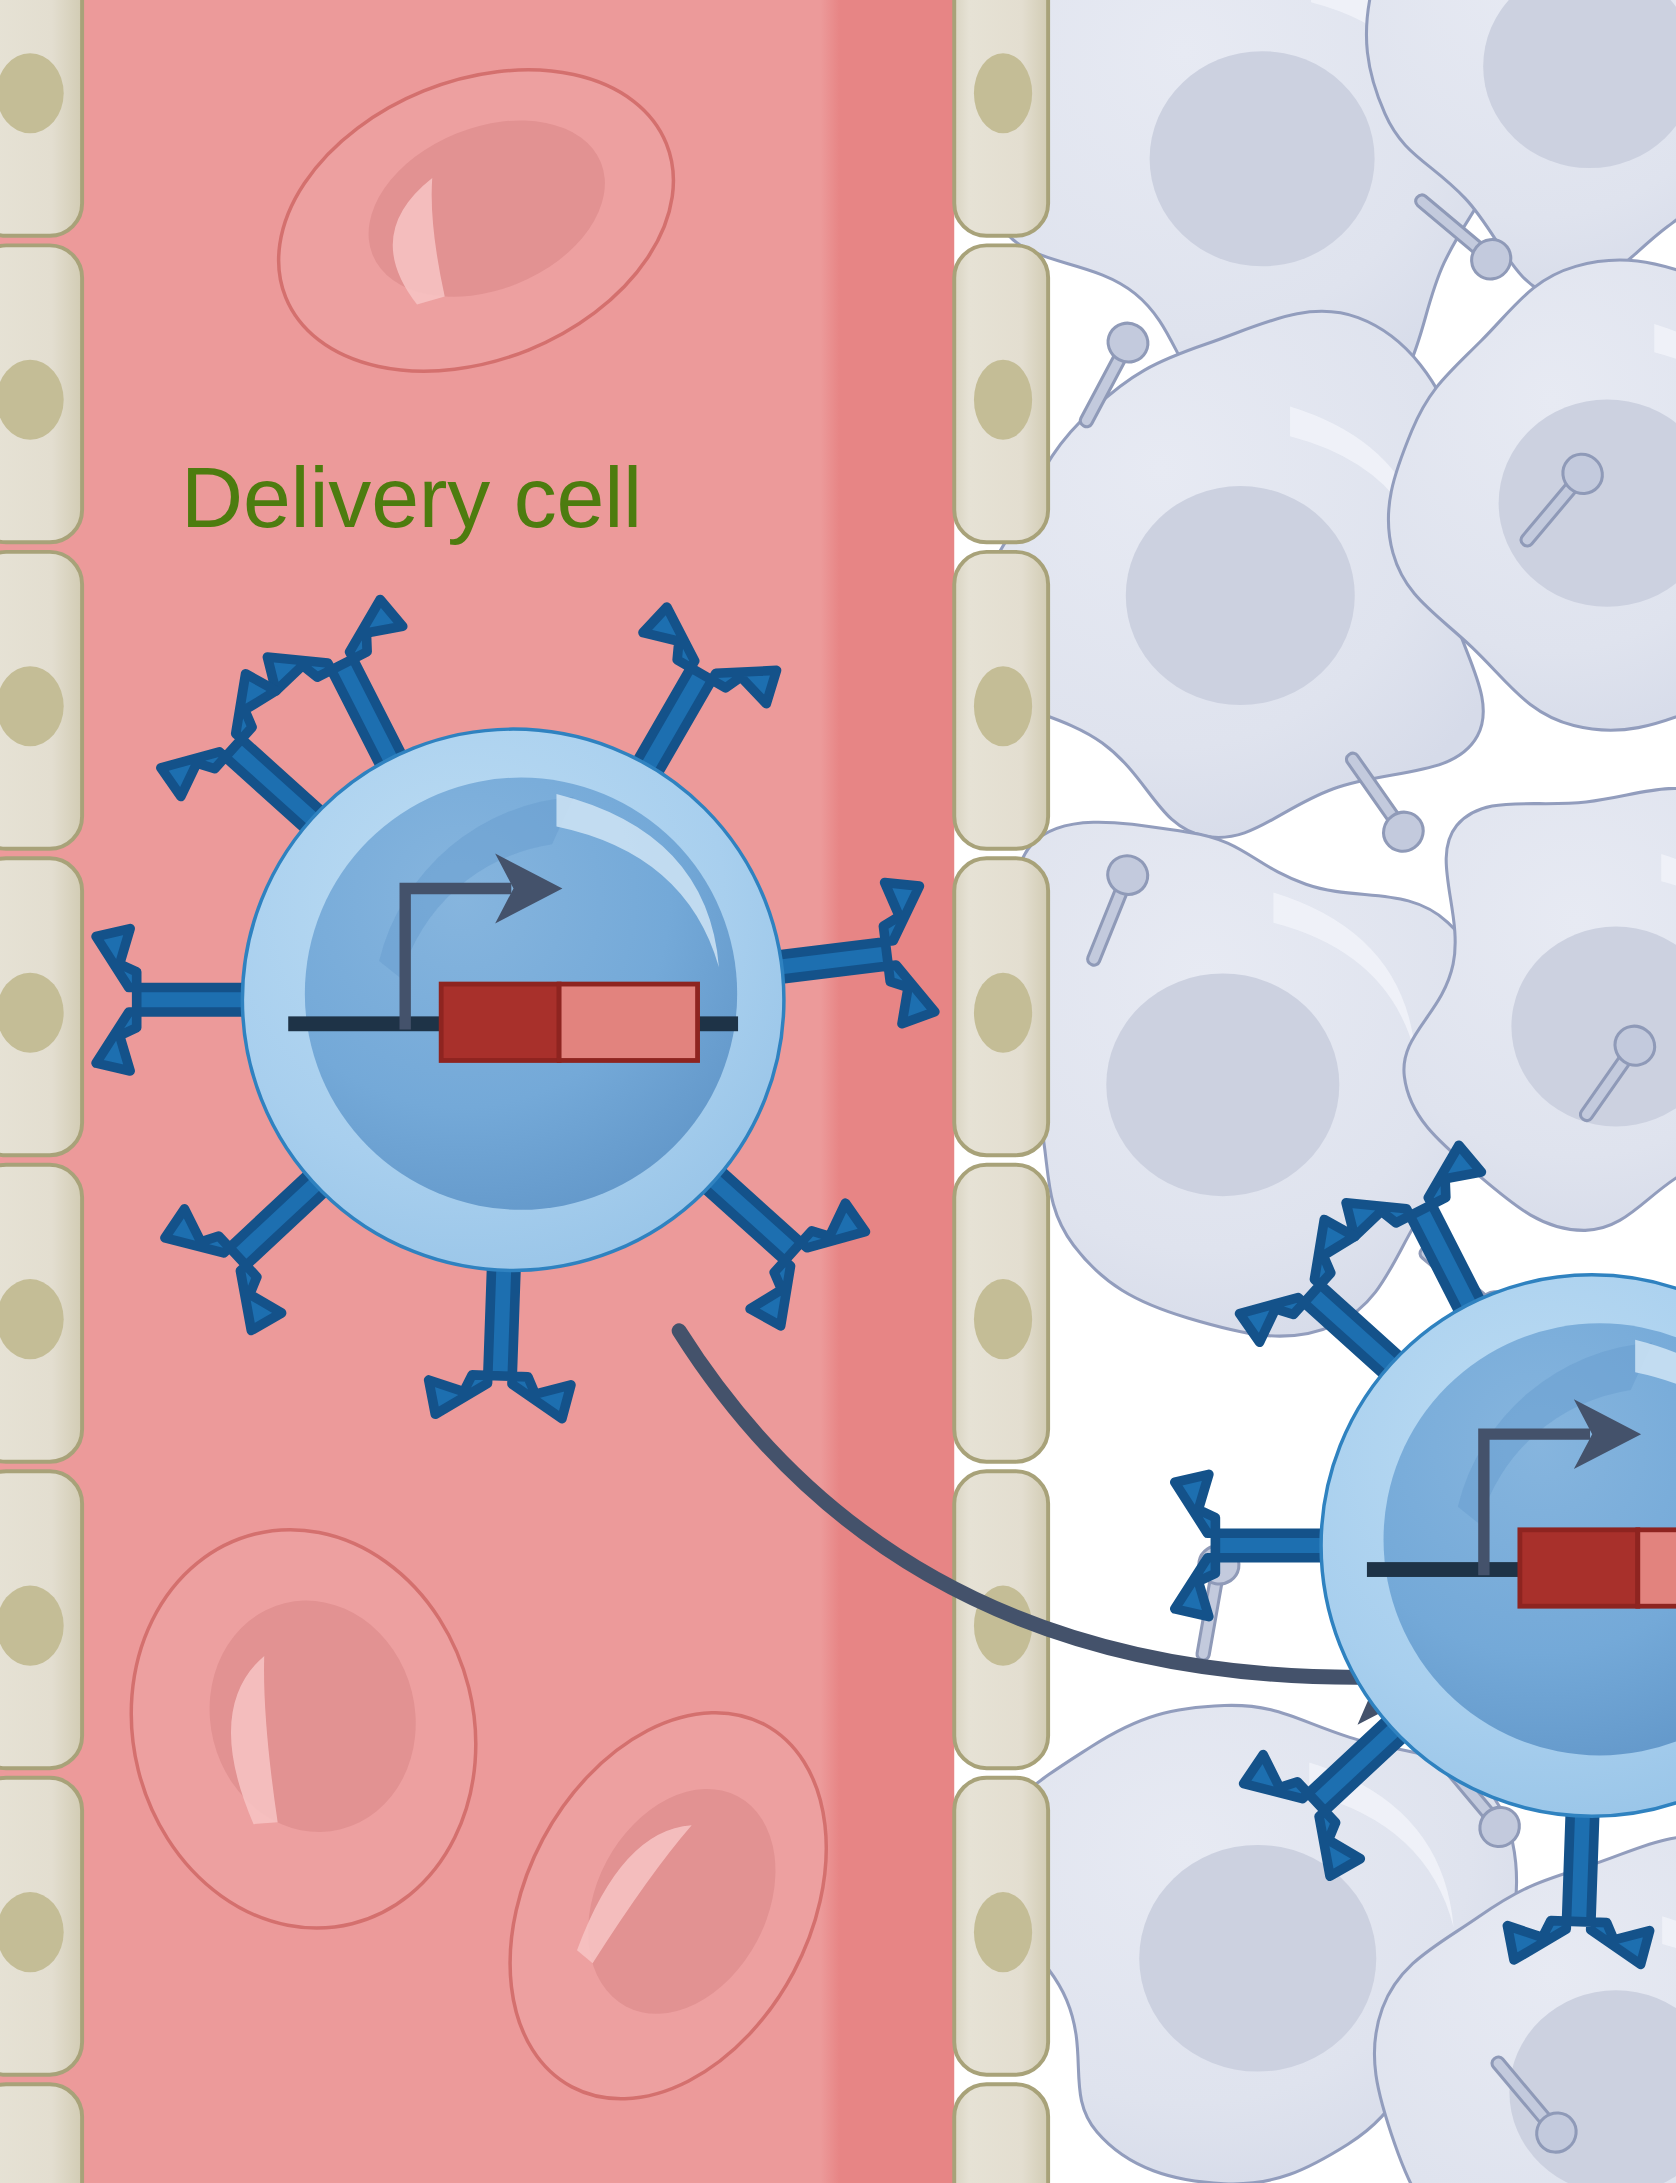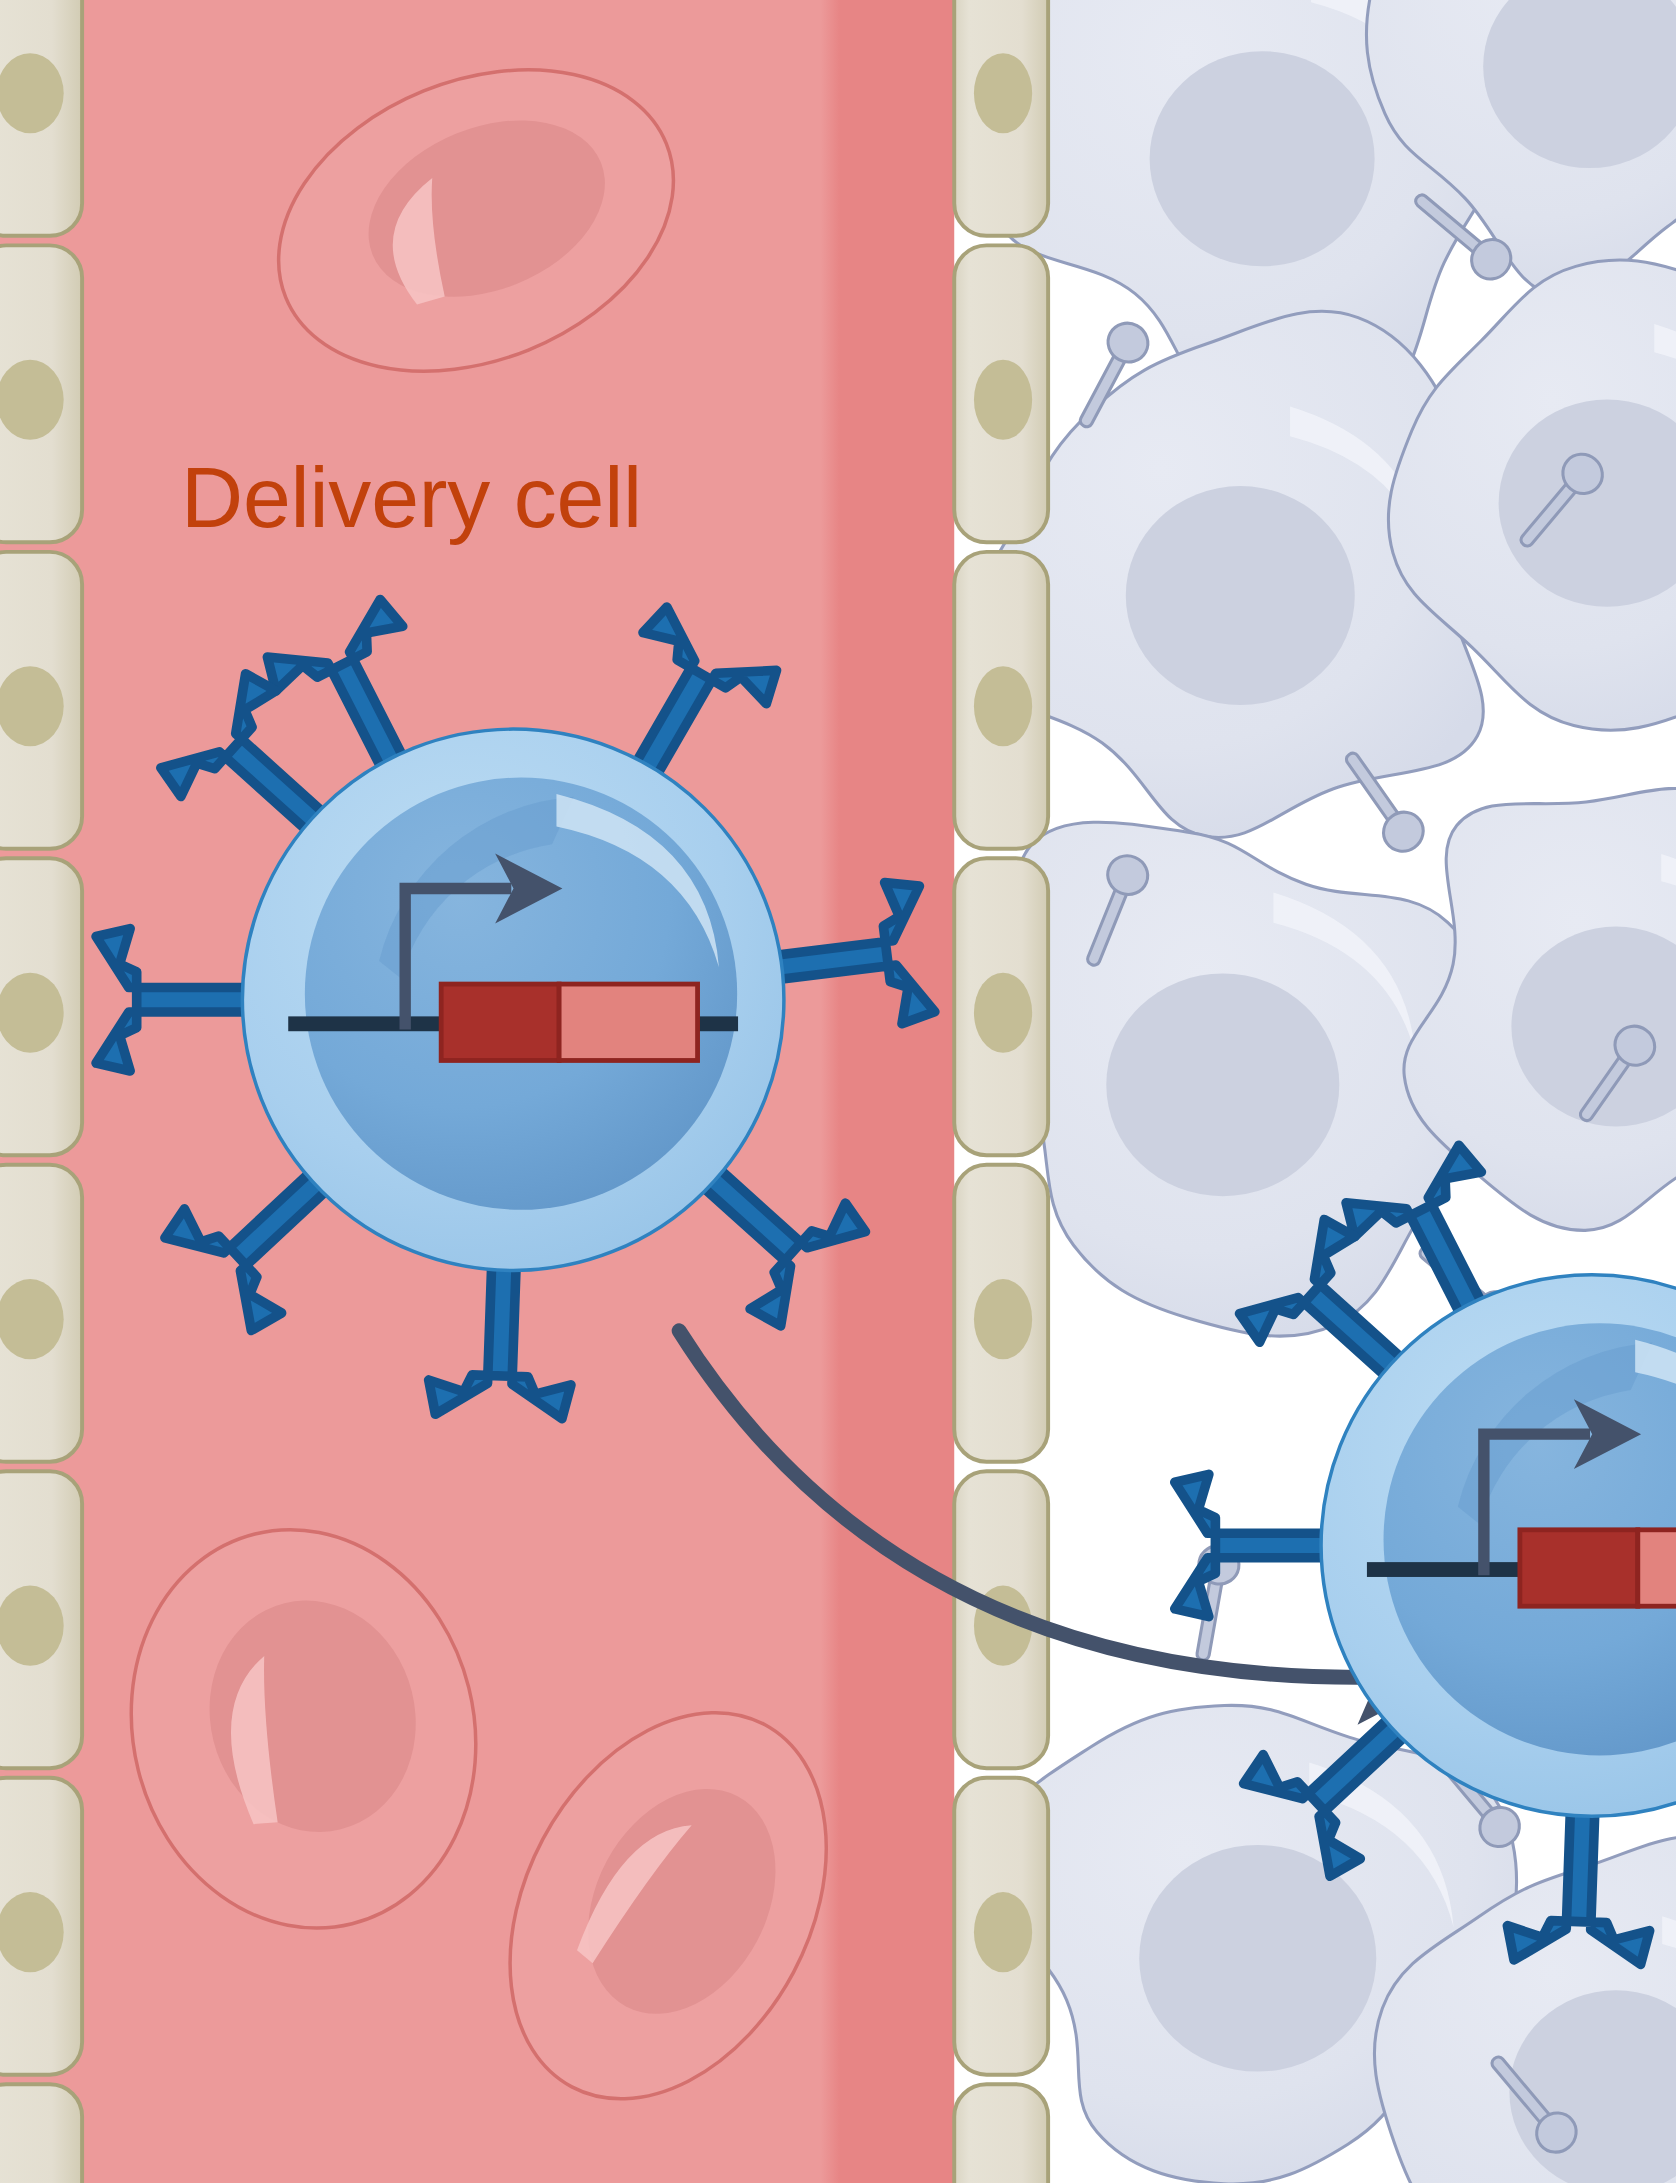--- a/index.html
+++ b/index.html
@@ -29,21 +29,21 @@
     left: 0;
     top: 0;
     width: 1677px;
     height: 2637px;
     pointer-events: none;
   }
   .diagram-label {
     position: absolute;
     font-family: "Liberation Sans", sans-serif;
     font-weight: 400;
-    color: #c2410c;
+    color: #4d7c0f;
     white-space: nowrap;
     letter-spacing: -0.2px;
   }
   #label-delivery-cell {
     left: 181px;
     top: 452px;
     font-size: 86px;
     line-height: 1.05;
   }
 </style>

